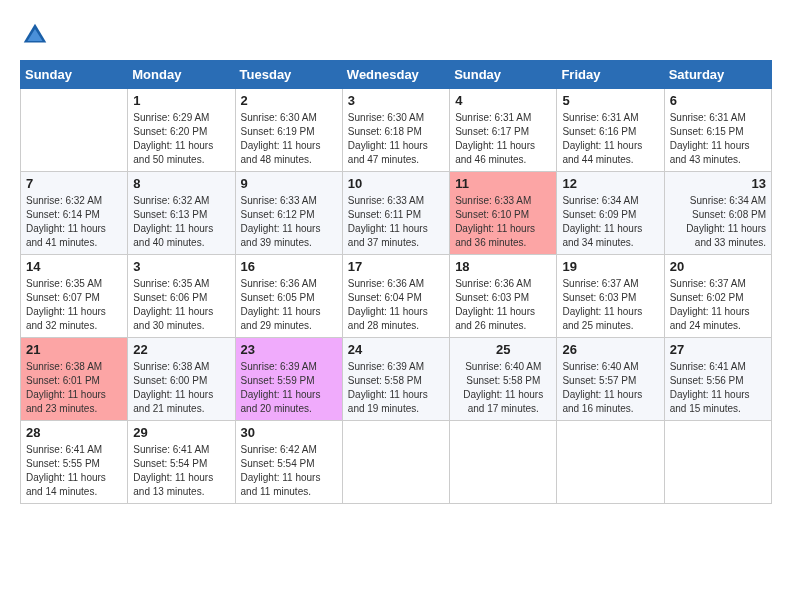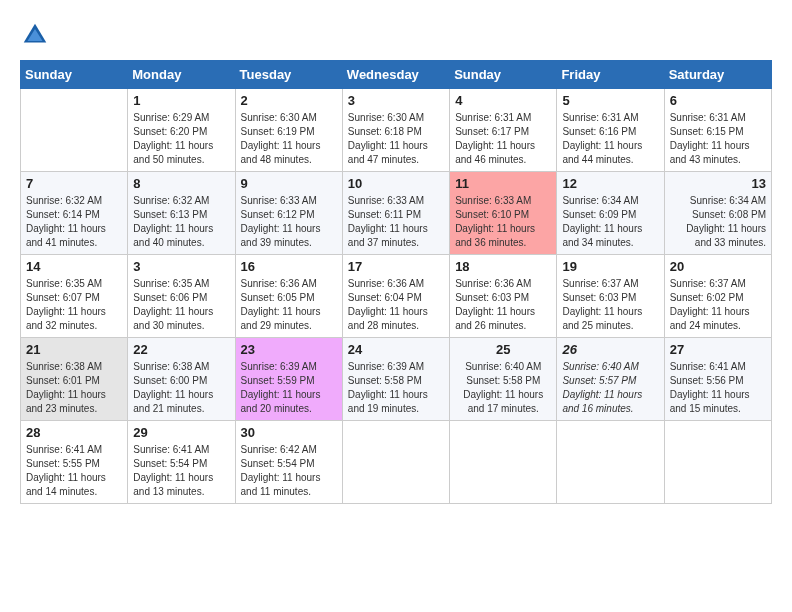--- a/index.html
+++ b/index.html
@@ -268,21 +268,21 @@
         </td>
         <td>
           <span class="day-number">20</span>
           <div class="day-info" style="white-space: pre-line;">Sunrise: 6:37 AM
 Sunset: 6:02 PM
 Daylight: 11 hours
 and 24 minutes.</div>
         </td>
       </tr>
       <tr>
-        <td style="background: #e5e5e5;">
+        <td style="background: #fca5a5;">
           <span class="day-number">21</span>
           <div class="day-info" style="white-space: pre-line;">Sunrise: 6:38 AM
 Sunset: 6:01 PM
 Daylight: 11 hours
 and 23 minutes.</div>
         </td>
         <td style="background: rgb(245, 247, 251);">
           <span class="day-number">22</span>
           <div class="day-info" style="white-space: pre-line;">Sunrise: 6:38 AM
 Sunset: 6:00 PM
@@ -303,21 +303,21 @@
 Daylight: 11 hours
 and 19 minutes.</div>
         </td>
         <td style="background: rgb(245, 247, 251); text-align: center;">
           <span class="day-number">25</span>
           <div class="day-info" style="white-space: pre-line;">Sunrise: 6:40 AM
 Sunset: 5:58 PM
 Daylight: 11 hours
 and 17 minutes.</div>
         </td>
-        <td style="background: rgb(245, 247, 251); font-style: italic;">
+        <td style="background: rgb(245, 247, 251);">
           <span class="day-number">26</span>
           <div class="day-info" style="white-space: pre-line;">Sunrise: 6:40 AM
 Sunset: 5:57 PM
 Daylight: 11 hours
 and 16 minutes.</div>
         </td>
         <td style="background: rgb(245, 247, 251);">
           <span class="day-number">27</span>
           <div class="day-info" style="white-space: pre-line;">Sunrise: 6:41 AM
 Sunset: 5:56 PM

